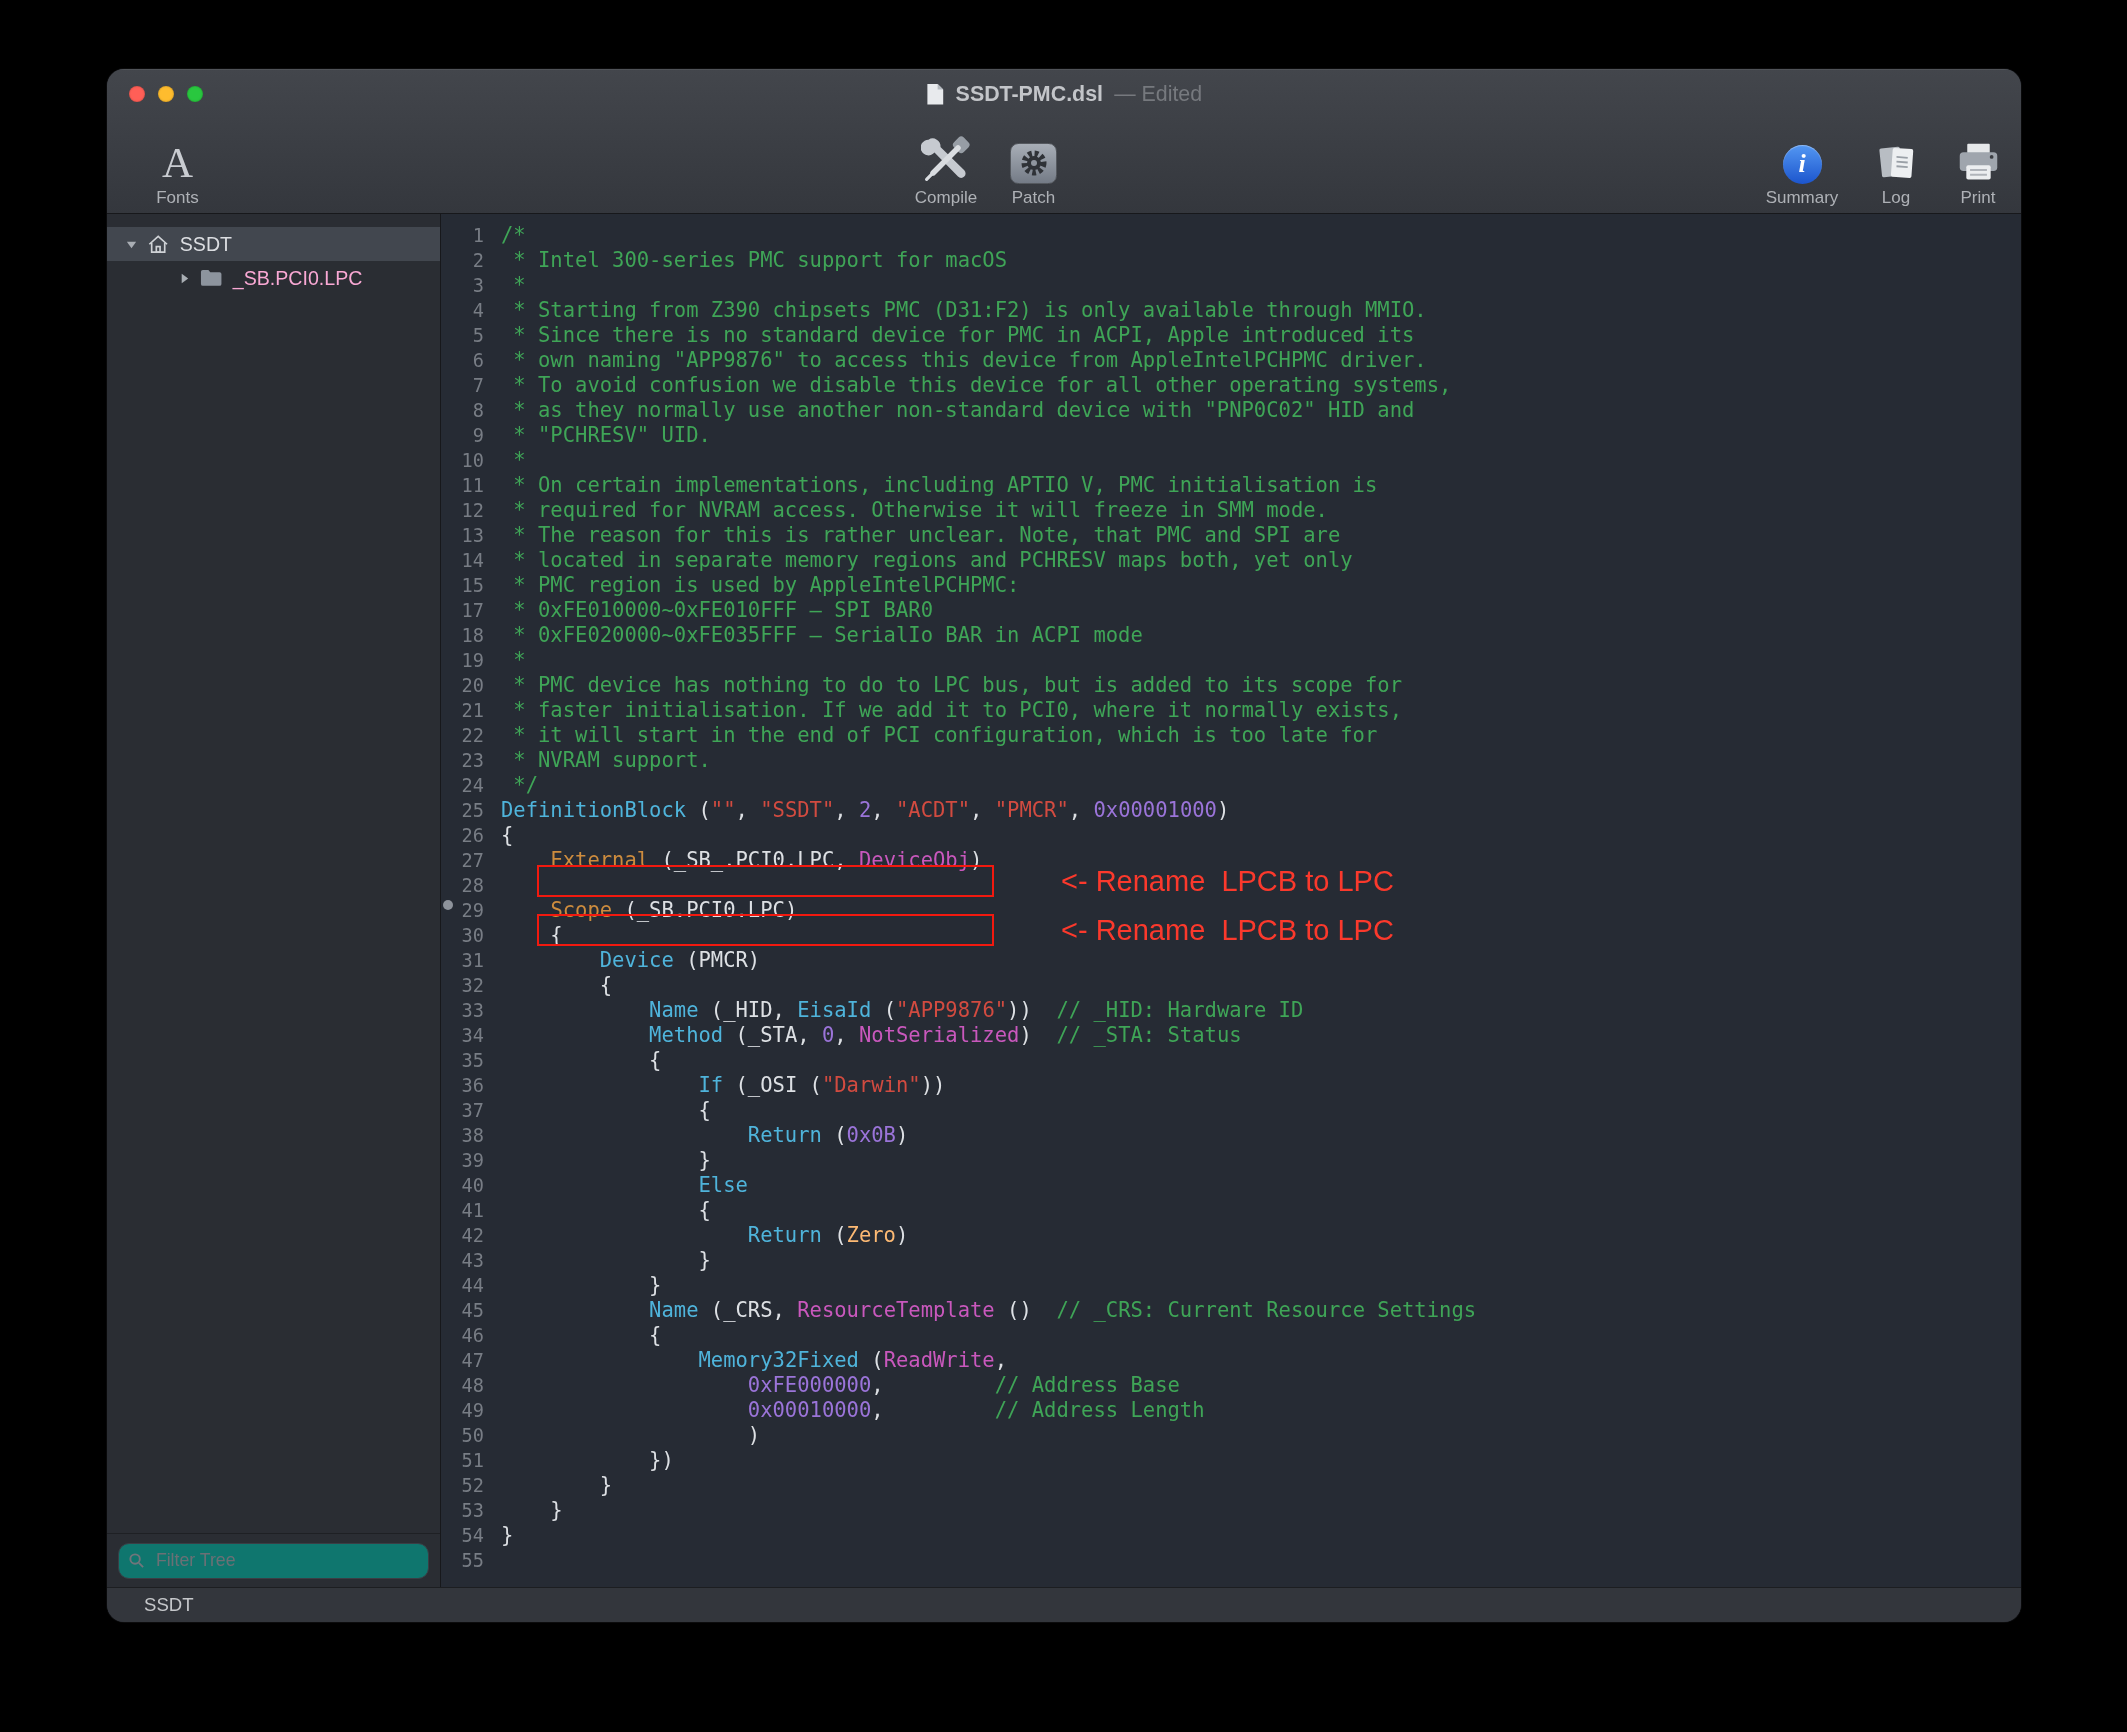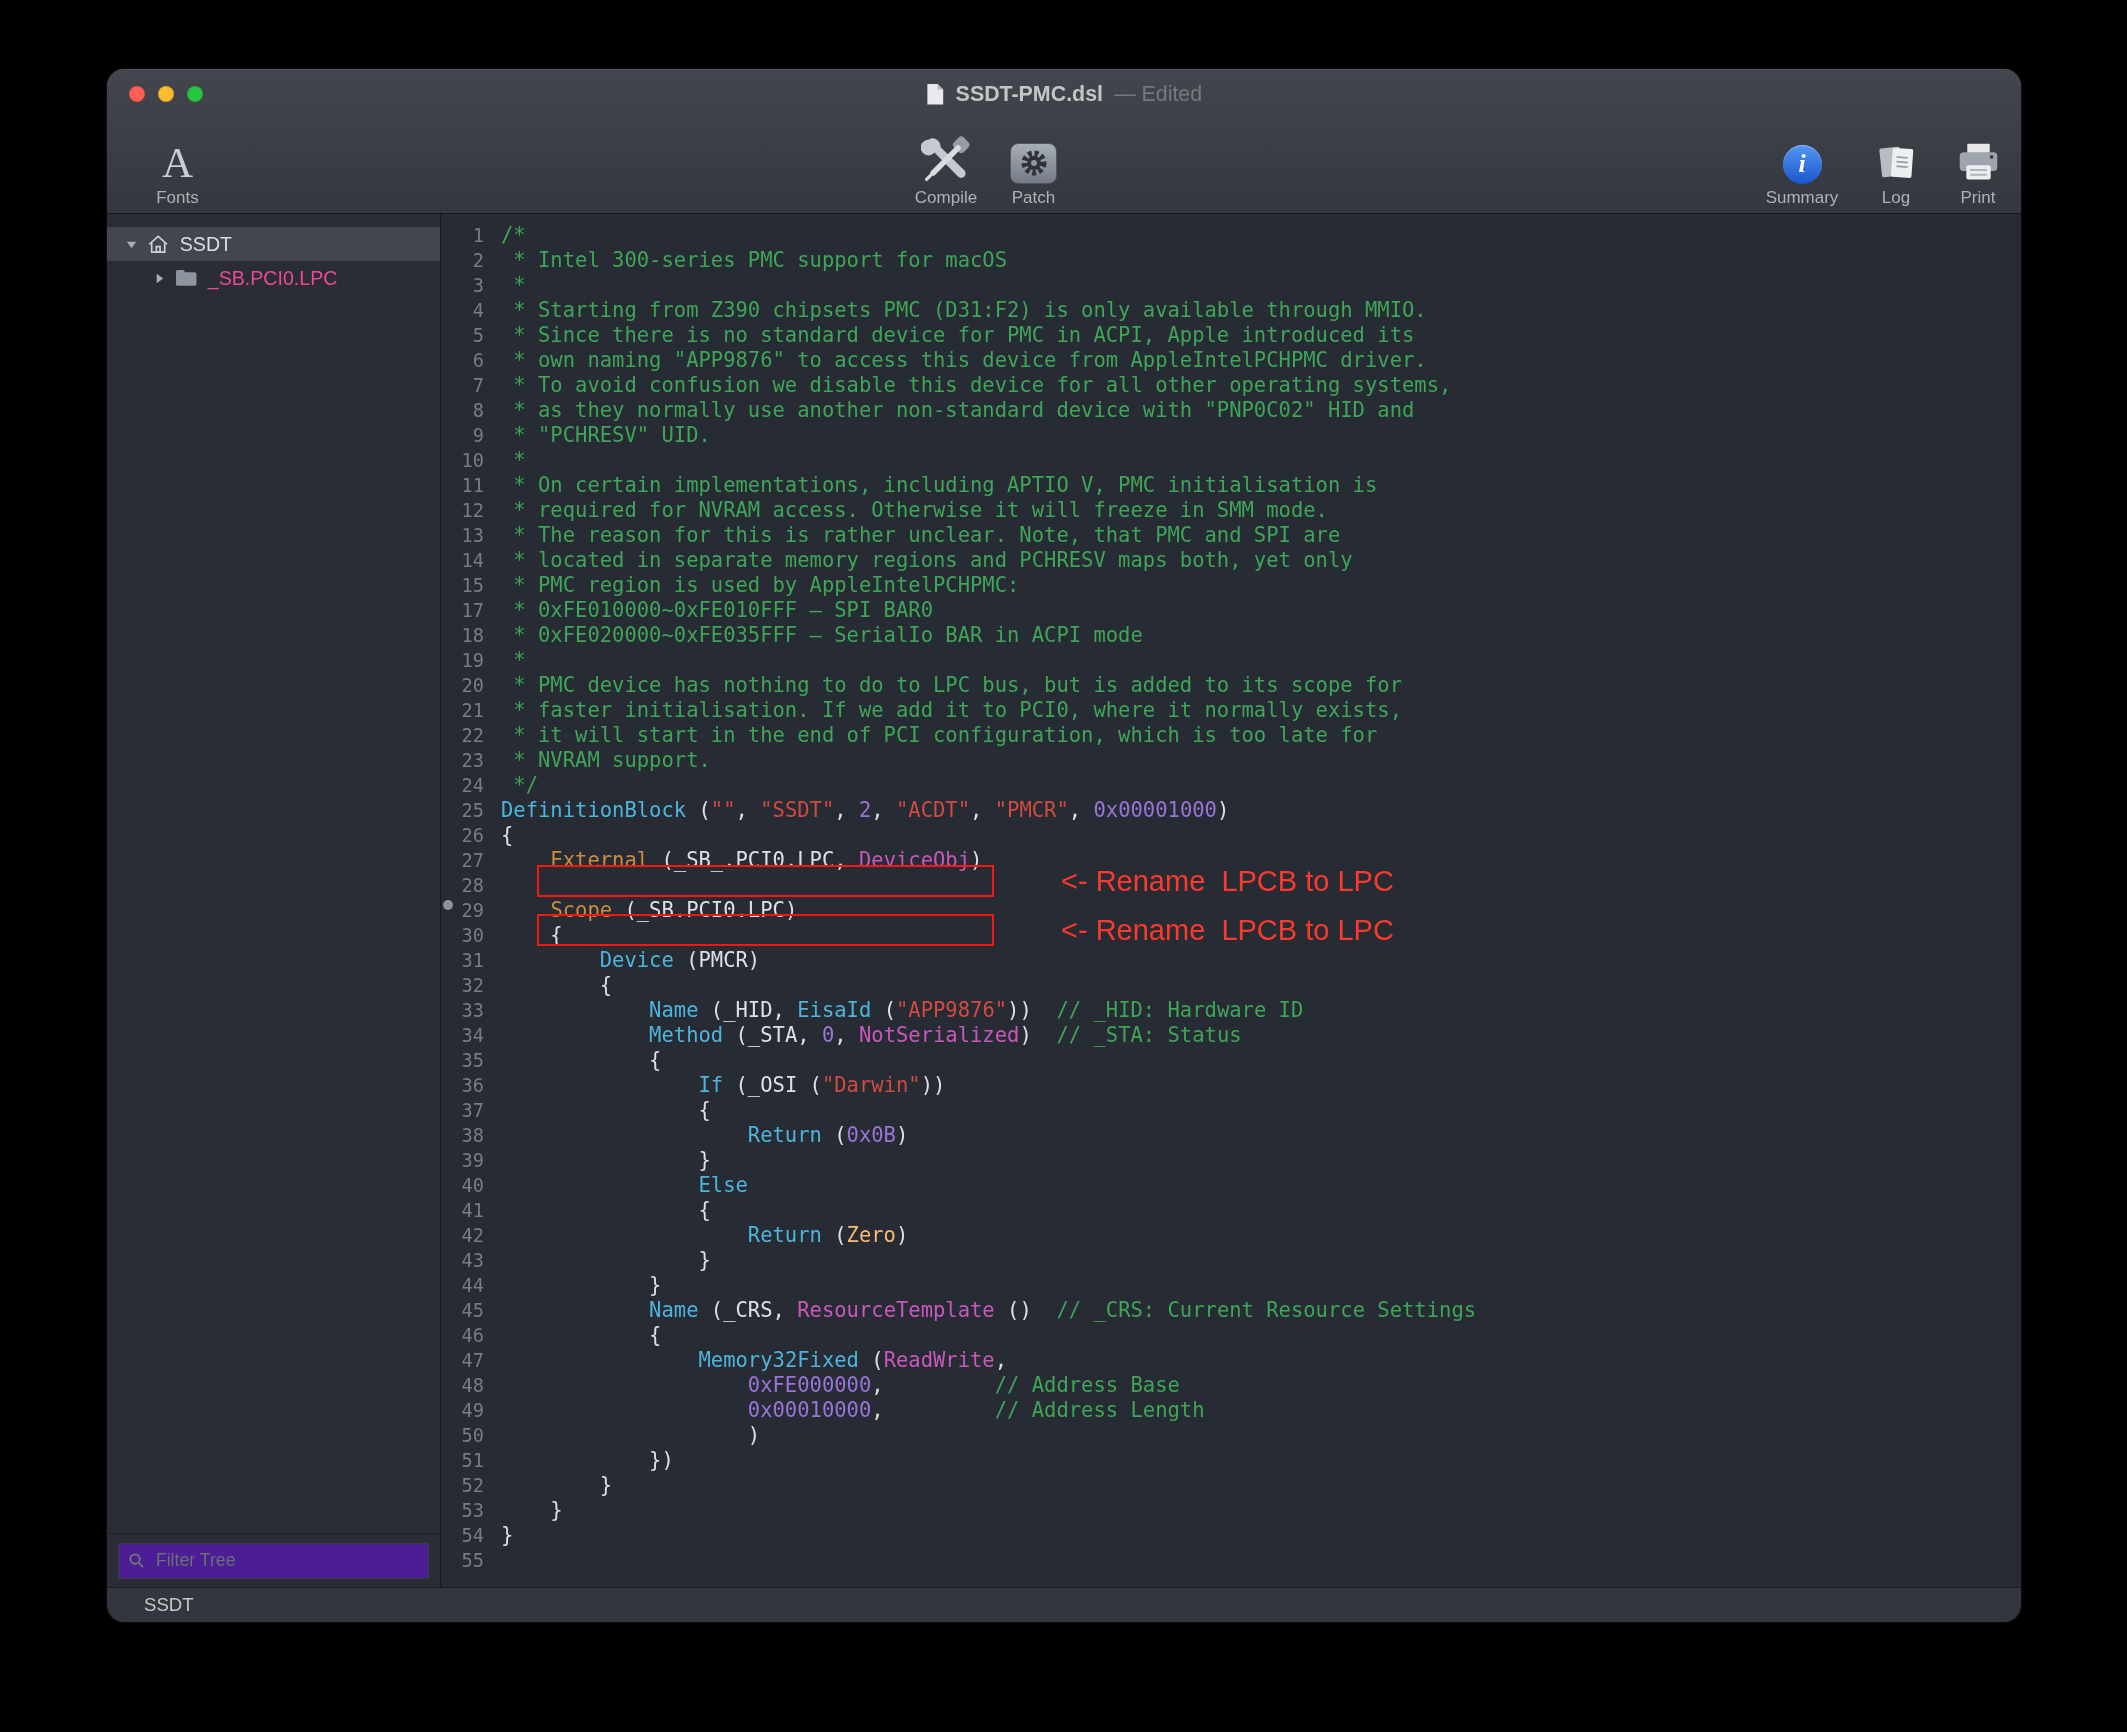--- a/index.html
+++ b/index.html
@@ -28,23 +28,23 @@
   .patch-box{width:45px;height:39px;border-radius:8.4px;background:linear-gradient(#a8aeb7,#747b86);border:0.9px solid #55595f;display:flex;align-items:center;justify-content:center;}
   
   .content{flex:1;display:flex;min-height:0;}
   .sidebar{width:333px;flex:none;background:#2a2d33;border-right:0.9px solid #17181b;display:flex;flex-direction:column;}
   .tree{flex:1;padding-top:13px;overflow:hidden;}
   .tree-row{height:34px;display:flex;align-items:center;font-size:19.6px;color:#dcdee2;}
   .tree-row.selected{background:#42474f;}
   .tree-row .disc{width:15px;margin-right:7.5px;display:flex;justify-content:center;}
   .tree-row .ticon{width:24px;margin-right:9.3px;display:flex;justify-content:center;}
   .row-root{padding-left:17px;}
-  .row-child{padding-left:45px;color:#ec4899;}
+  .row-child{padding-left:70px;color:#f9a8d4;}
   .filter-wrap{flex:none;border-top:0.9px solid #1e2024;padding:8.4px 11.2px 8.4px;}
-  .filter-field{position:relative;height:34px;background:#4c1d95;border:0.9px solid #3a3e45;border-radius:1px;display:flex;align-items:center;padding:0 9.3px;gap:8.4px;}
+  .filter-field{position:relative;height:34px;background:#0f766e;border:0.9px solid #3a3e45;border-radius:11px;display:flex;align-items:center;padding:0 9.3px;gap:8.4px;}
   .filter-field input{flex:1;background:transparent;border:none;outline:none;color:#c9ccd0;font-family:"Liberation Sans",sans-serif;font-size:17.7px;min-width:0;}
   .filter-field input::placeholder{color:#6b7075;}
   
   .editor{flex:1;position:relative;background:#262b34;overflow:hidden;font-family:"DejaVu Sans Mono",monospace;font-size:20.5px;}
   .code-lines{position:absolute;top:9.3px;left:0;right:0;}
   .code-row{display:flex;height:25px;line-height:25px;white-space:pre;}
   .lnum{flex:none;width:43px;text-align:right;color:#787d85;font-size:18.6px;}
   .lcode{margin-left:17px;white-space:pre;}
   .marker-dot{position:absolute;left:1.9px;top:686px;width:10.3px;height:10.3px;border-radius:50%;background:#8e939b;}
   .red-box{position:absolute;border:2.8px solid var(--box-red,#f2190f);box-sizing:border-box;}

